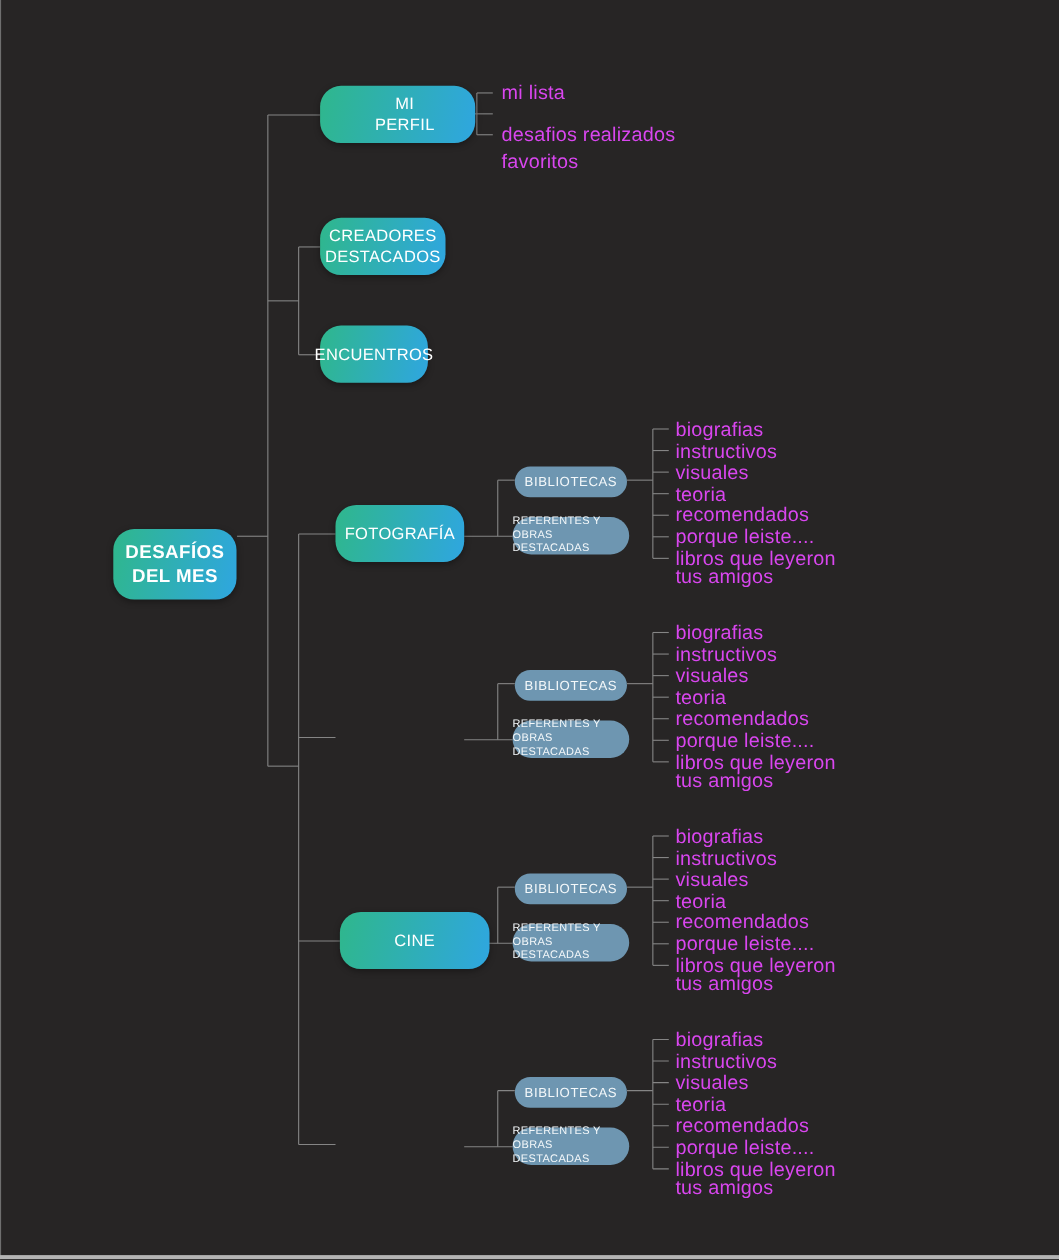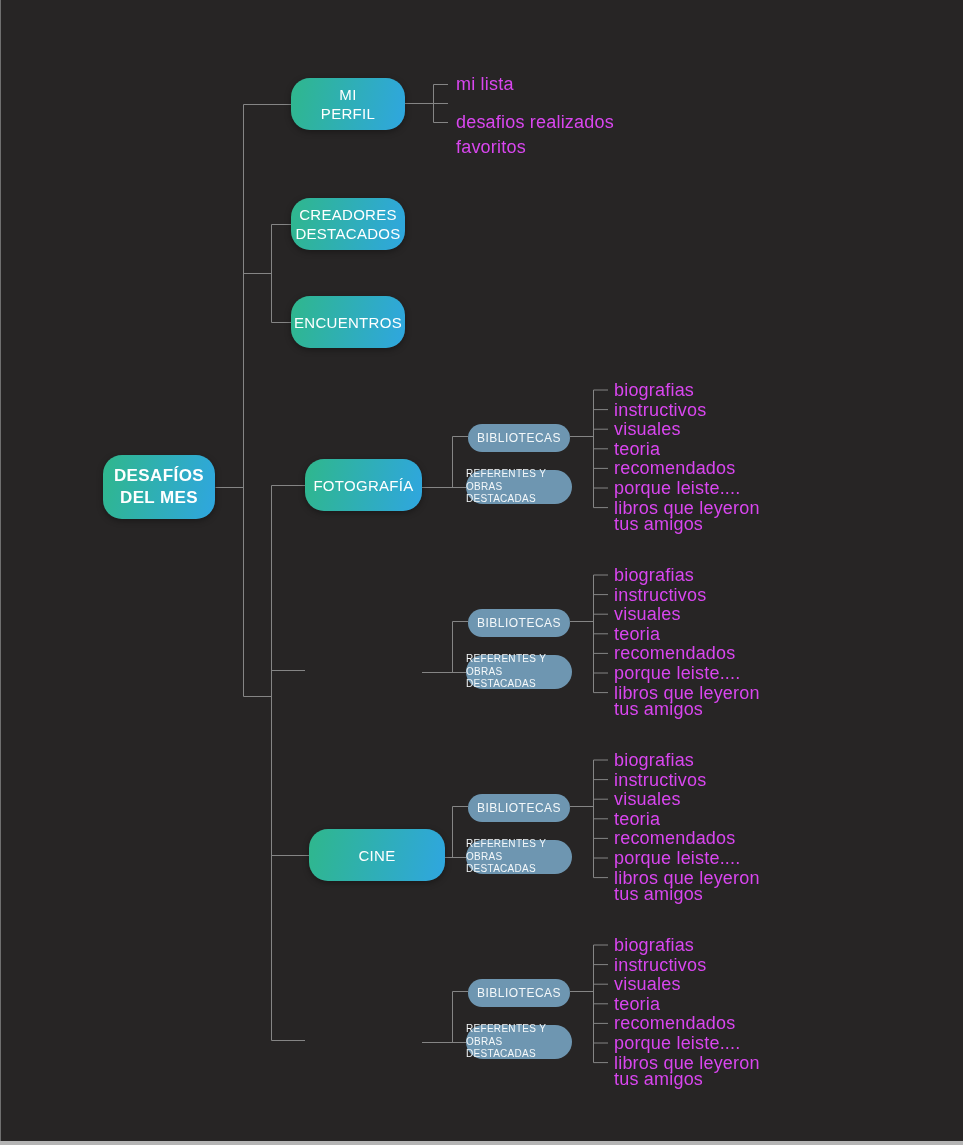--- a/index.html
+++ b/index.html
@@ -106,27 +106,27 @@
       <path d="M593.5 945V1062.6" fill="none" stroke="#858585" stroke-width="1"></path>
       <path d="M593.5 945H608" fill="none" stroke="#858585" stroke-width="1"></path>
       <path d="M593.5 964.6H608" fill="none" stroke="#858585" stroke-width="1"></path>
       <path d="M593.5 984.2H608" fill="none" stroke="#858585" stroke-width="1"></path>
       <path d="M593.5 1003.8H608" fill="none" stroke="#858585" stroke-width="1"></path>
       <path d="M593.5 1023.4H608" fill="none" stroke="#858585" stroke-width="1"></path>
       <path d="M593.5 1043H608" fill="none" stroke="#858585" stroke-width="1"></path>
       <path d="M593.5 1062.6H608" fill="none" stroke="#858585" stroke-width="1"></path>
     </svg>
 
-  <div class="node root" id="n-root" style="left: 103px; top: 455px; width: 112px; height: 64px;">DESAFÍOS
+  <div class="node root" id="n-root" style="left: 103px; top: 481px; width: 112px; height: 64px;">DESAFÍOS
 DEL MES</div>
-  <div class="node" id="n-mp" style="left: 291px; top: 78px; width: 114px; height: 52px;">MI
+  <div class="node" id="n-mp" style="left: 291px; top: 78px; width: 128px; height: 52px; padding-left: 13px;">MI
 PERFIL</div>
   <div class="node" id="n-cd" style="left: 291px; top: 198px; width: 114px; height: 52px;">CREADORES
 DESTACADOS</div>
-  <div class="node" id="n-en" style="left: 291px; top: 296px; width: 114px; height: 52px;">ENCUENTROS</div>
+  <div class="node" id="n-en" style="left: 291px; top: 296px; width: 98px; height: 52px;">ENCUENTROS</div>
   <div class="node" id="n-c0" style="left: 305px; top: 459px; width: 117px; height: 52px;">FOTOGRAFÍA</div>
   <div class="node" id="n-c2" style="left: 309px; top: 829px; width: 136px; height: 52px;">CINE</div>
 
   <div class="leaf" id="l-mp-0" style="left: 456px; top: 76px;">mi lista</div>
   <div class="leaf" id="l-mp-1" style="left: 456px; top: 95px; margin-top: 44px;">favoritos</div>
   <div class="leaf" id="l-mp-2" style="left: 456px; top: 114px;">desafios realizados</div>
 
   <div class="pill bib" id="p-b0" style="left: 468px; top: 424px; width: 102px; height: 28px;">BIBLIOTECAS</div>
   <div class="pill ref" id="p-r0" style="left: 466px; top: 470px; width: 106px; height: 34px;">REFERENTES Y
 OBRAS DESTACADAS</div>

